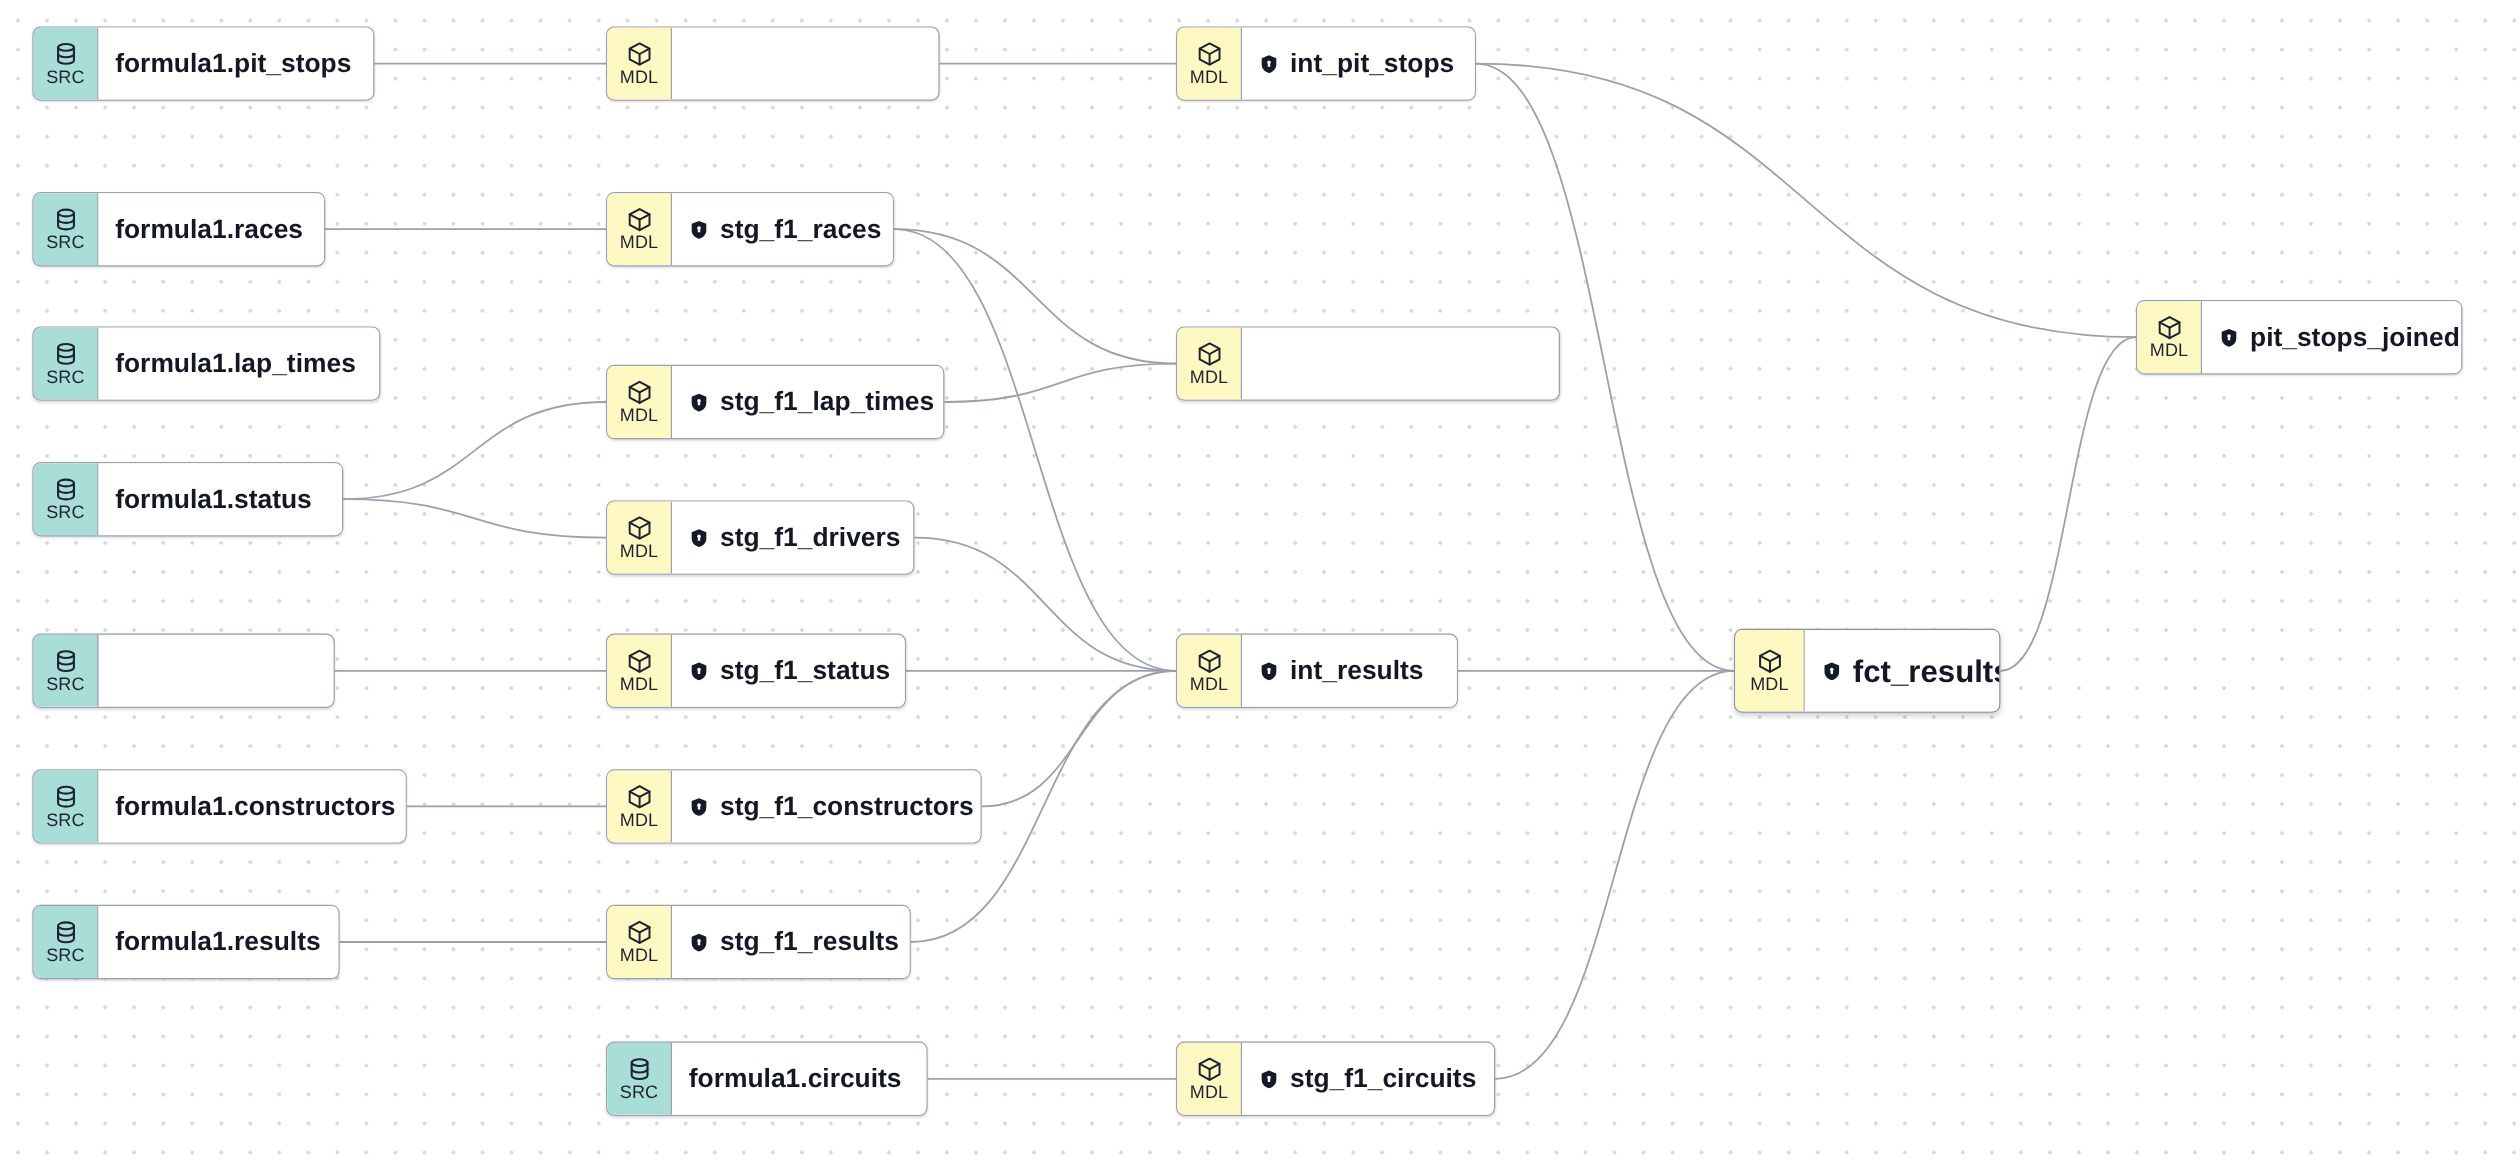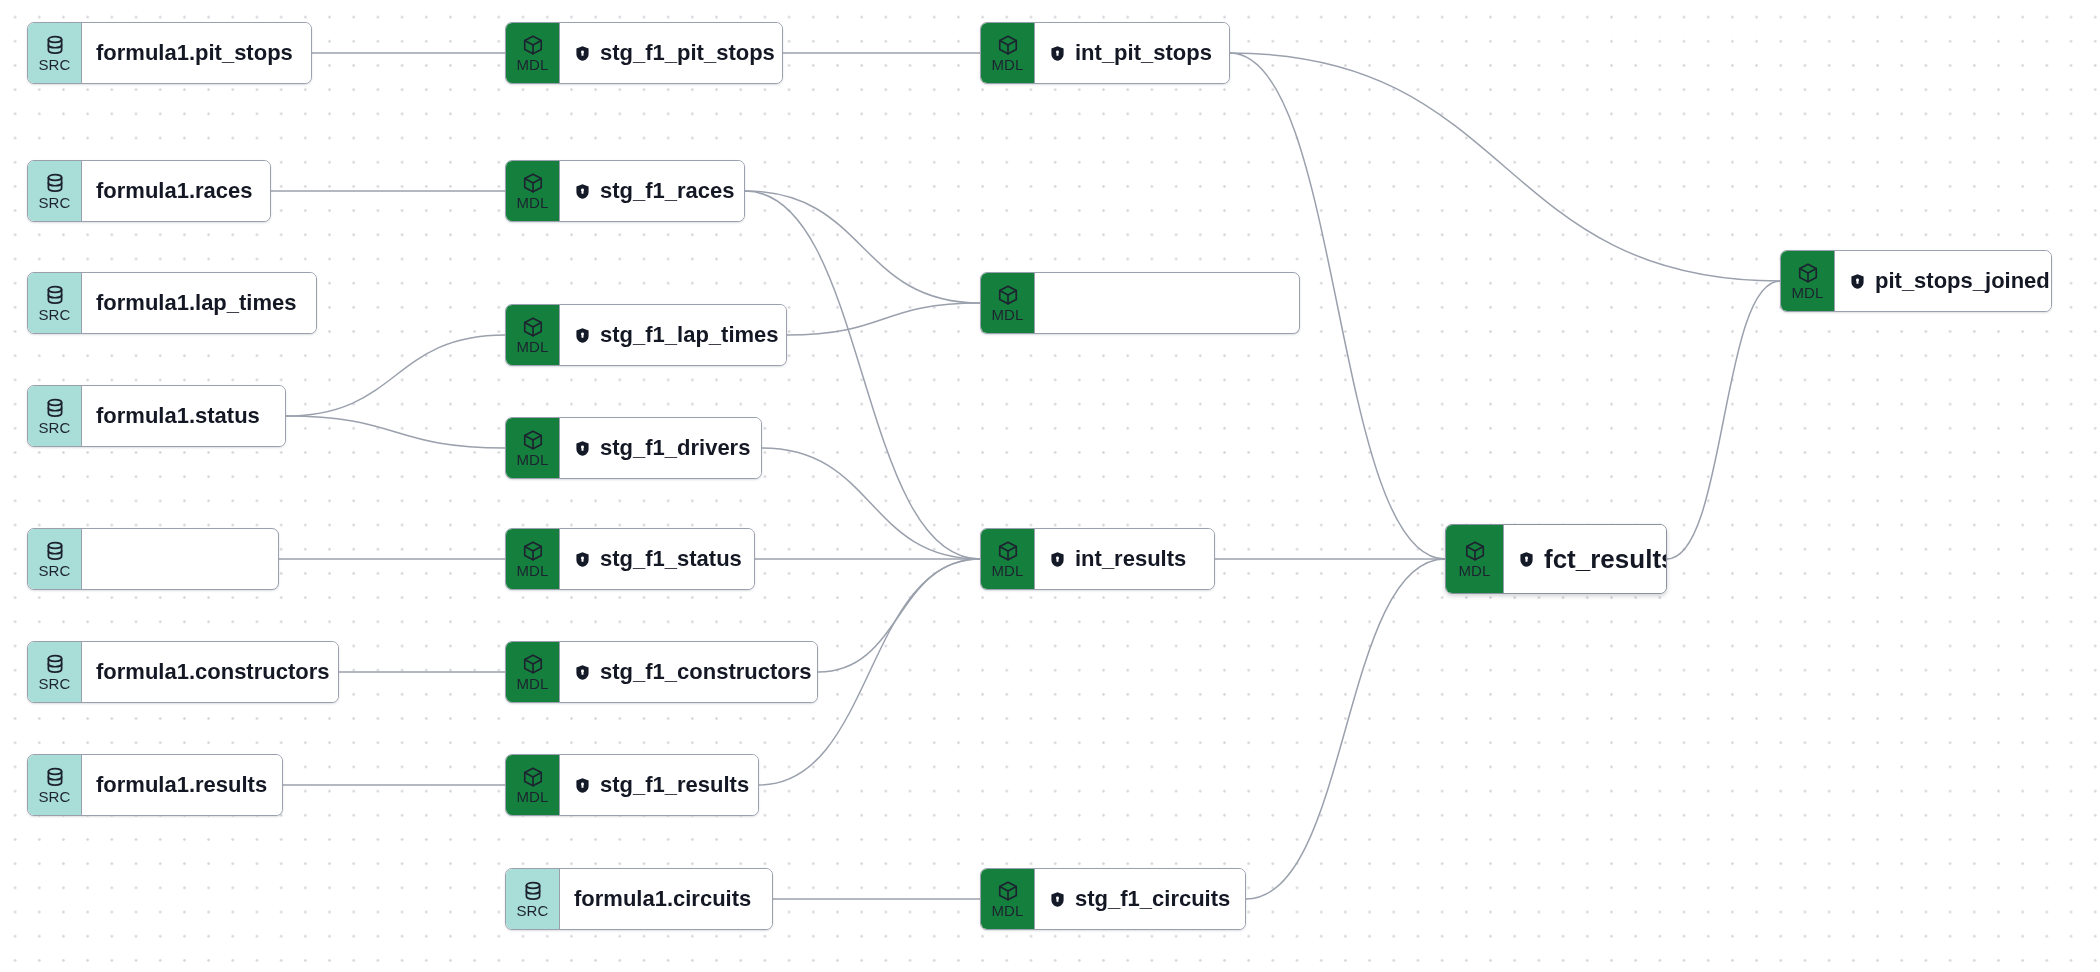--- a/index.html
+++ b/index.html
@@ -52,21 +52,21 @@
     flex-direction: column;
     align-items: center;
     justify-content: center;
     gap: 1px;
     border-right: 1.6px solid #9aa0ae;
     box-sizing: border-box;
   }
   .node.emph .badge { width: 58px; }
 
   .badge.src { background: #a9ded8; align-items: center; }
-  .badge.mdl { background: #15803d; }
+  .badge.mdl { background: #fef9c3; }
 
   .badge-icon {
     width: 22px; height: 22px;
     display: block;
     line-height: 0;
   }
   .badge-icon svg { display: block; width: 22px; height: 22px; }
 
   .badge-text {
     font-size: 15px;
@@ -252,30 +252,20 @@
         <div class="badge mdl">
           <span class="badge-icon">
             <svg viewBox="0 0 24 24" fill="none" stroke="#1d2230" stroke-width="1.8" stroke-linecap="round" stroke-linejoin="round">
               <path d="M12 2.4 21 7.2v9.6L12 21.6 3 16.8V7.2z"></path>
               <path d="M3 7.2 12 12l9-4.8"></path>
               <path d="M12 12v9.6"></path>
             </svg>
           </span>
           <span class="badge-text">MDL</span>
         </div>
-        <div class="body">
-          <span class="shield-icon">
-            <svg viewBox="0 0 24 24">
-              <path d="M12 1.6 3.4 5v7.2c0 5.4 3.7 9.2 8.6 10.2 4.9-1 8.6-4.8 8.6-10.2V5z" fill="#151a29"></path>
-              <circle cx="12" cy="9.8" r="2.1" fill="#ffffff"></circle>
-              <path d="M10.6 10.4h2.8v4.6h-2.8z" fill="#ffffff"></path>
-            </svg>
-          </span>
-          <span class="label">stg_f1_pit_stops</span>
-        </div>
       </div>
       <div class="node" style="left: 505px; top: 160px; width: 240px; height: 62px;">
         <div class="badge mdl">
           <span class="badge-icon">
             <svg viewBox="0 0 24 24" fill="none" stroke="#1d2230" stroke-width="1.8" stroke-linecap="round" stroke-linejoin="round">
               <path d="M12 2.4 21 7.2v9.6L12 21.6 3 16.8V7.2z"></path>
               <path d="M3 7.2 12 12l9-4.8"></path>
               <path d="M12 12v9.6"></path>
             </svg>
           </span>

